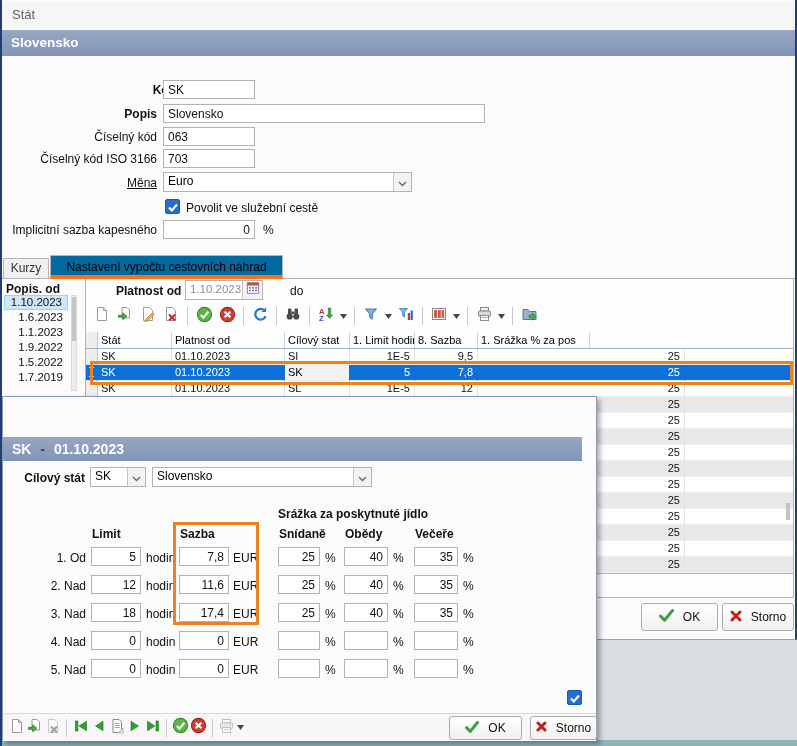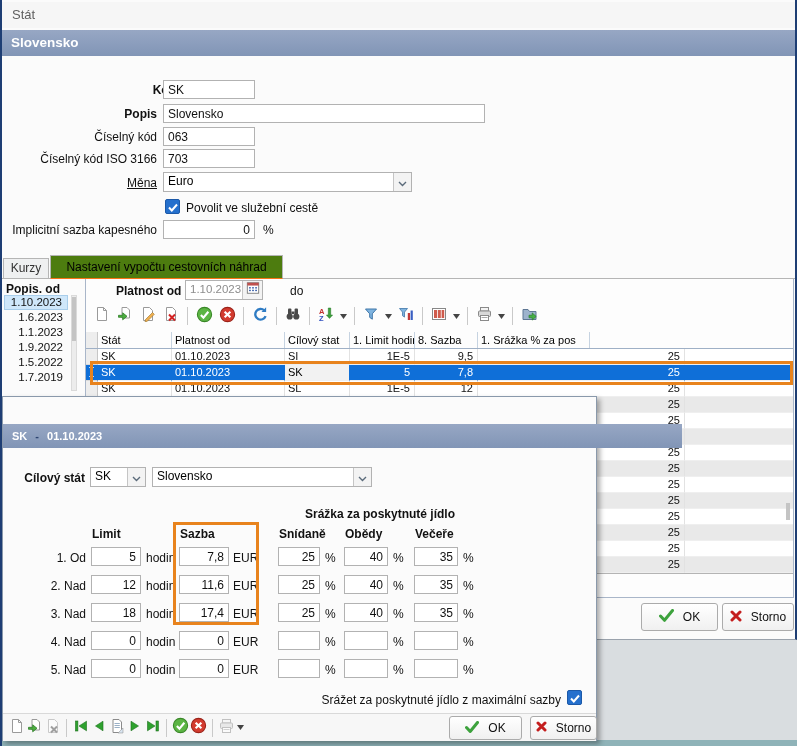--- a/index.html
+++ b/index.html
@@ -19,21 +19,21 @@
   .u{text-decoration:underline}
   .field{background:#fff;border:1px solid #b2b2b2;font-size:12px;line-height:16px;padding:1px 4px;color:#111;overflow:hidden;white-space:nowrap}
   .field.num{text-align:right}
   .combo{background:#fff;border:1px solid #b2b2b2;display:flex;align-items:stretch}
   .combo .val{flex:1;font-size:12px;line-height:17px;padding:0 4px;overflow:hidden;white-space:nowrap}
   .combo .cbtn{width:18px;background:#f3f3f3;border-left:1px solid #c5c5c5;display:flex;align-items:center;justify-content:center}
   .cb{width:15px;height:15px;background:#2570cd;border:1px solid #1c59a8;border-radius:2px;display:flex;align-items:center;justify-content:center}
   
   .tab{font-size:12px;text-align:center;border:1px solid #b5b5b5}
   .tab.inactive{background:#eff0f1;color:#333;line-height:19px;border-bottom:none}
-  .tab.active{background:#4d7c0f;color:#000;line-height:22px;border-bottom:1px solid #f97316;z-index:3}
+  .tab.active{background:#0369a1;color:#000;line-height:22px;border-bottom:4px solid #f97316;z-index:3}
   .tabline{background:#b5b5b5;height:1px;z-index:1}
   
   .list-item{width:64px;height:15px;font-size:11.5px;line-height:15px;text-align:right;padding-right:5px;color:#111}
   .list-item.sel{background:#cfe7fa;border:1px solid #a8cdea;line-height:13px}
   .vscroll{background:#ececec;border:1px solid #dadada}
   .vthumb{background:#c4c4c4}
   
   .panel{border:1px solid #a9b6c9;background:#fdfdfd}
   .tb{display:flex;align-items:center;gap:3px}
   .tb-btn{width:20px;height:20px;display:flex;align-items:center;justify-content:center}
@@ -51,21 +51,21 @@
   .grow.sel .gcell.focus{background:#f2f2f2;color:#000}
   .gcell{font-size:11px;line-height:15px;padding:0 4px 0 3px;border-right:1px solid #e2e2e2;border-bottom:1px solid #efefef;overflow:hidden;white-space:nowrap;flex:none;color:#111}
   .gcell.ar{text-align:right}
   .gcell.gut{border-bottom:1px solid #d9d9d9;text-align:center;font-family:"DejaVu Serif",serif;font-weight:bold;font-size:13px;line-height:15px}
   .orange{border:3px solid #e8831d;z-index:6;pointer-events:none}
   
   .btn{background:linear-gradient(#ffffff,#f0f0f0);border:1px solid #ababab;border-radius:3px;display:flex;align-items:center;justify-content:center;gap:9px;font-size:12px;color:#111}
   
   .modal{left:2px;top:396px;width:595px;height:345px;background:#fbfbfb;border:1px solid #8a99ab;box-shadow:3px 3px 5px rgba(0,0,0,.33);z-index:30}
   .modal .titlebar{position:absolute;left:0;top:0;width:593px;height:25px;font-size:12.5px;line-height:25px}
-  .modal .hdrbar{position:absolute;left:0;top:27px;width:679px;height:24px;font-size:11px;line-height:24px}
+  .modal .hdrbar{position:absolute;left:0;top:40px;width:579px;height:24px;font-size:14px;line-height:24px}
   .mtb{position:absolute;left:0;top:316px;width:593px;height:28px;background:#f7f7f7;border-top:1px solid #d9d9d9;display:flex;align-items:center;gap:1px;padding-left:5px}
   .sep2{width:1px;height:18px;background:#c9c9c9;margin:0 4px}
 </style>
 </head>
 <body>
 
 <div class="abs win-bg"></div>
 <div class="abs titlebar" style="left:2px;top:2px;width:793px;height:26px">Stát</div>
 <div class="abs hdrbar" style="left:2px;top:30px;width:793px;height:26px">Slovensko</div>
 
@@ -449,21 +449,21 @@
   </div>
   <div class="abs combo" style="left:149px;top:70px;width:220px;height:20px">
     <span class="val">Slovensko</span>
     <span class="cbtn">
         <span><svg width="9" height="6">
             <path d="M1 1l3.5 3.5L8 1" stroke="#5a6a7a" stroke-width="1.4" fill="none"></path>
           </svg></span>
       </span>
   </div>
 
-  <div class="abs lbl b" style="left:284px;top:109px;width:186px;text-align:center">Srážka za poskytnuté jídlo</div>
+  <div class="abs lbl b" style="left:275px;top:109px;width:186px;">Srážka za poskytnuté jídlo</div>
   <div class="abs lbl b" style="left:89px;top:129px">Limit</div>
   <div class="abs lbl b" style="left:177px;top:129px">Sazba</div>
   <div class="abs lbl b" style="left:276px;top:129px">Snídaně</div>
   <div class="abs lbl b" style="left:342px;top:129px">Obědy</div>
   <div class="abs lbl b" style="left:412px;top:129px">Večeře</div>
 
   <div id="modal-rows">
       <div class="lbl r" style="position: absolute; left: 0px; top: 153px; width: 83px;">1. Od</div>
       <div class="field num" style="position: absolute; left: 88px; top: 150px; width: 50px; height: 19px;">5</div>
       <div class="lbl" style="position: absolute; left: 143px; top: 153px;">hodin</div>
@@ -516,21 +516,20 @@
       <div class="field num" style="position: absolute; left: 275px; top: 262px; width: 42px; height: 19px;"></div>
       <div class="lbl" style="position: absolute; left: 322px; top: 265px;">%</div>
       <div class="field num" style="position: absolute; left: 341px; top: 262px; width: 44px; height: 19px;"></div>
       <div class="lbl" style="position: absolute; left: 390px; top: 265px;">%</div>
       <div class="field num" style="position: absolute; left: 411px; top: 262px; width: 44px; height: 19px;"></div>
       <div class="lbl" style="position: absolute; left: 460px; top: 265px;">%</div>
     </div>
 
   <div class="abs orange" style="left:170px;top:125px;width:86px;height:103px"></div>
 
-  <div class="abs lbl r" style="left:160px;top:295px;width:398px">Srážet za poskytnuté jídlo z maximální sazby</div>
   <div class="abs cb" style="left:564px;top:293px">
       <span><svg width="10" height="9">
           <path d="M1 4.5l2.8 3L9 1.5" fill="none" stroke="#fff" stroke-width="2"></path>
         </svg></span>
     </div>
 
   <div class="mtb" id="modal-toolbar">
       <span class="tb-btn small">
         <span><svg width="16" height="16" viewBox="0 0 16 16">
             <path d="M3.5 1.5h6l3 3v10h-9z" fill="#fff" stroke="#9a9a9a"></path>

